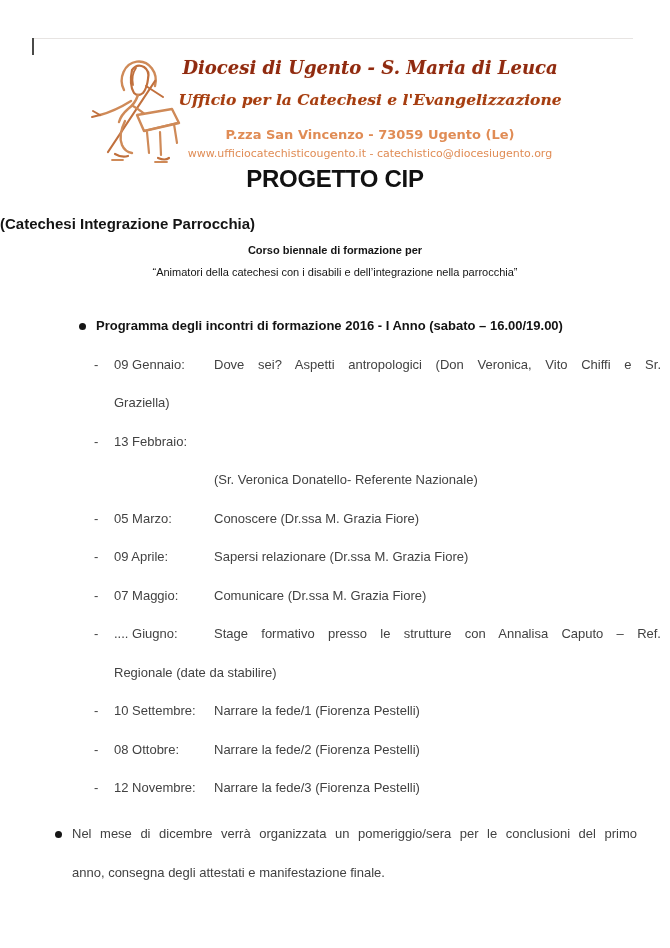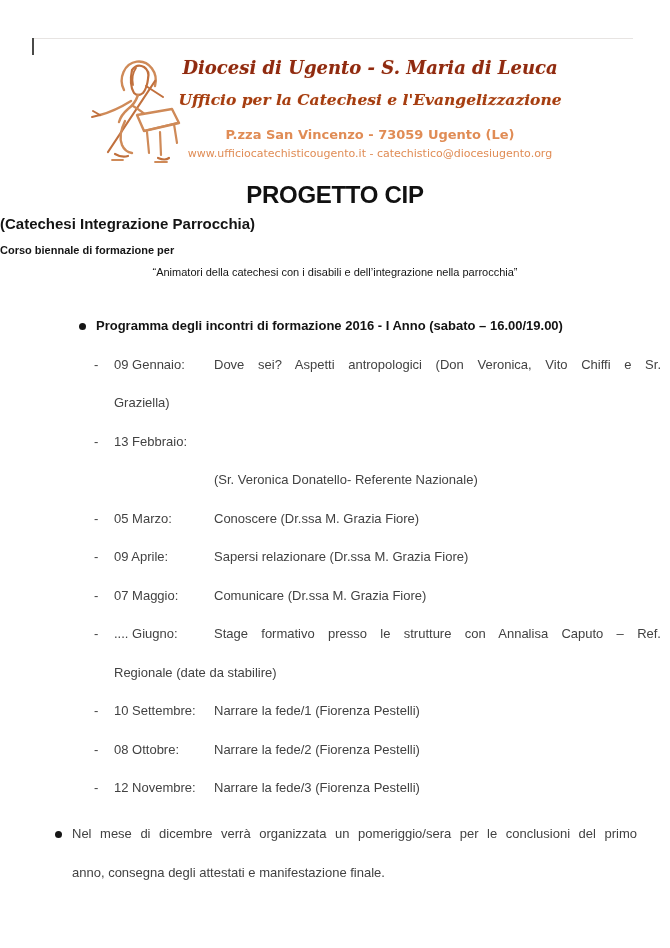--- a/index.html
+++ b/index.html
@@ -28,25 +28,25 @@
   .addr-line {
     font-family:"DejaVu Sans", sans-serif; font-weight:bold;
     font-size:13px; line-height:22px; margin-top:8px; color:var(--header-orange,#e08c55);
   }
   .contacts-line {
     font-family:"DejaVu Sans", sans-serif;
     font-size:11px; line-height:16px; color:var(--header-orange,#e08c55);
   }
 
   
-  .doc-title { position:absolute; top:181px; left:0; width:100%; text-align:center;
+  .doc-title { position:absolute; top:165px; left:0; width:100%; text-align:center;
     font-size:24px; font-weight:bold; color:#111; letter-spacing:-0.3px; }
   .doc-subtitle { position:absolute; top:215px; left:0; width:100%; text-align:left;
     font-size:15px; font-weight:bold; color:#151515; }
-  .course-line { position:absolute; top:244px; left:0; width:100%; 
+  .course-line { position:absolute; top:244px; left:0; width:100%; text-align:center;
     font-size:11px; font-weight:bold; color:#151515; }
   .audience-line { position:absolute; top:266px; left:0; width:100%; text-align:center;
     font-size:11px; font-weight:normal; color:#151515; }
 
   
   .program { position:absolute; top:307px; left:0; width:670px;padding-left:24px; }
   .phead { position:relative; margin-left:72px; height:38.5px; line-height:38.5px;
     font-size:13px; font-weight:bold; color:#131313; }
   .bullet-dot { position:absolute; left:-17px; top:16px; width:7px; height:7px;
     background:#161616; border-radius:50%; }

